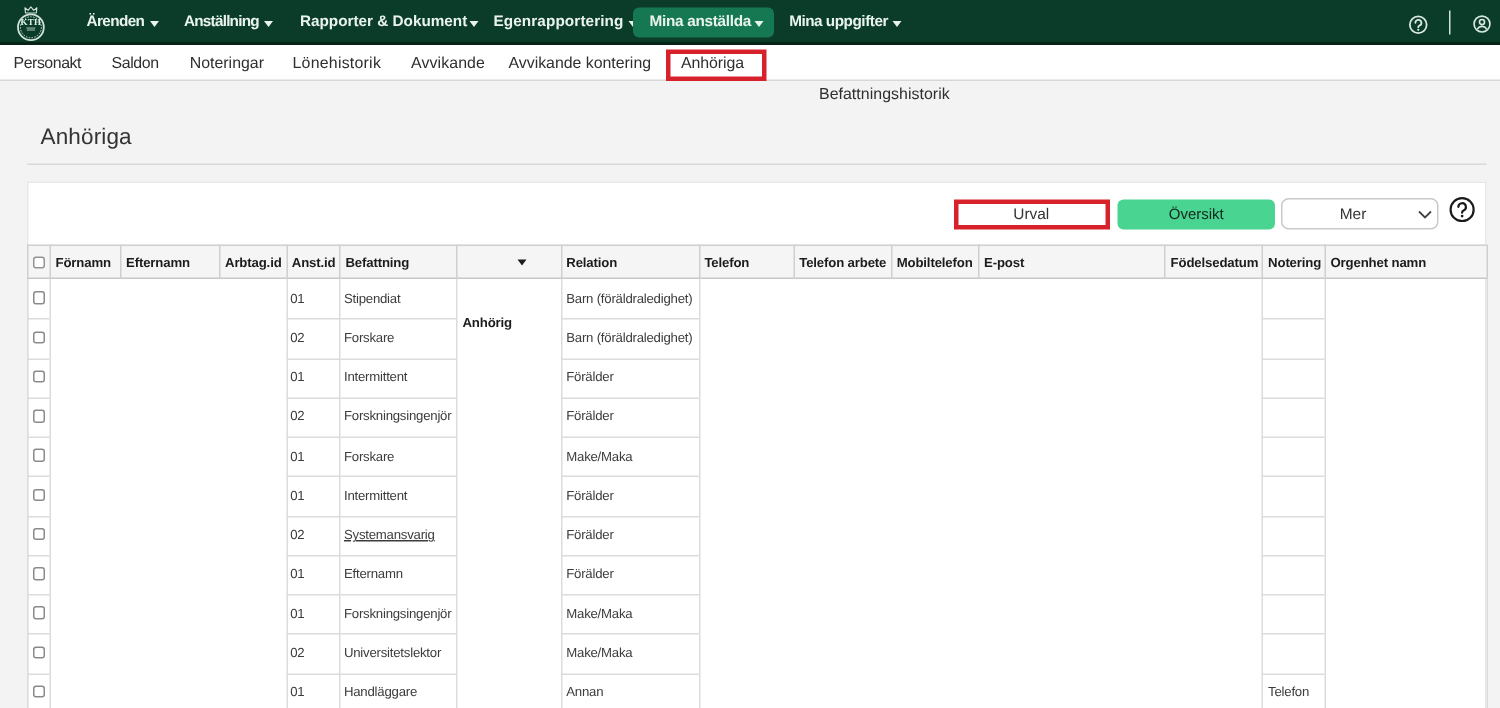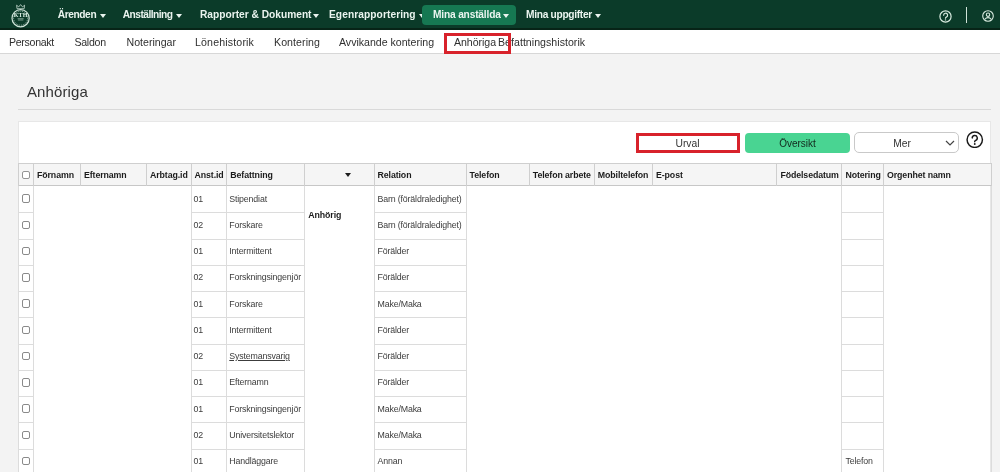--- a/index.html
+++ b/index.html
@@ -52,24 +52,24 @@
 <svg class="abs" style="left:981.5px;top:9.5px;" width="12" height="12" viewBox="0 0 24 24">
  <circle cx="12" cy="12" r="10.6" fill="none" stroke="#d8eadf" stroke-width="2.2"></circle>
  <circle cx="12" cy="9.4" r="3.4" fill="none" stroke="#d8eadf" stroke-width="2.2"></circle>
  <path d="M5.8 18.6 A7.4 7.4 0 0 1 18.2 18.6" fill="none" stroke="#d8eadf" stroke-width="2.2"></path>
 </svg>
 <div class="abs" style="left:0;top:30px;width:1000px;height:24px;background:#fff;border-bottom:1px solid #d7d7d7;"></div>
 <div class="tab" style="left:9px;letter-spacing:-0.3px;">Personakt</div>
 <div class="tab" style="left:74.4px;letter-spacing:-0.27px;">Saldon</div>
 <div class="tab" style="left:126.5px;letter-spacing:0.0px;">Noteringar</div>
 <div class="tab" style="left:195px;letter-spacing:0.16px;">Lönehistorik</div>
-<div class="tab" style="left:274px;letter-spacing:0.07px;">Kontering</div>
+<div class="tab" style="left:274px;letter-spacing:0.07px;">Avvikande</div>
 <div class="tab" style="left:339px;letter-spacing:-0.01px;">Avvikande kontering</div>
 <div class="tab" style="left:454px;letter-spacing:-0.05px;">Anhöriga</div>
-<div class="tab" style="left:498px;letter-spacing:0.03px;">Befattningshistorik</div>
+<div class="tab" style="left:546px;letter-spacing:0.03px;margin-top:21px;">Befattningshistorik</div>
 <div class="abs" style="left:443.5px;top:32.5px;width:67.5px;height:21.5px;border:3px solid #d8222b;"></div>
 <div class="abs" style="left:27px;top:83px;font-size:15px;letter-spacing:0.1px;color:#333;">Anhöriga</div>
 <div class="hline" style="left:17.5px;top:108.5px;width:973.5px;background:#d9d9d9;"></div>
 <div class="abs" style="left:17.5px;top:121px;width:973.5px;height:351px;background:#fff;border:1px solid #e7e7e7;border-bottom:none;"></div>
 <div class="abs" style="left:635.5px;top:133px;width:104px;height:19.5px;border:3px solid #d8222b;background:#fff;"></div>
 <div class="abs" style="left:635.5px;top:137.6px;width:104px;text-align:center;font-size:10.3px;color:#333;">Urval</div>
 <div class="abs" style="left:745px;top:132.5px;width:105px;height:20px;border-radius:4px;background:#49d492;"></div>
 <div class="abs" style="left:745px;top:138px;width:105px;text-align:center;font-size:10px;color:#12281c;">Översikt</div>
 <div class="abs" style="left:854px;top:132px;width:105px;height:21px;border-radius:5px;background:#fff;border:1px solid #c9c9c9;"></div>
 <div class="abs" style="left:856px;top:137.8px;width:92px;text-align:center;font-size:10.3px;color:#333;">Mer</div>

